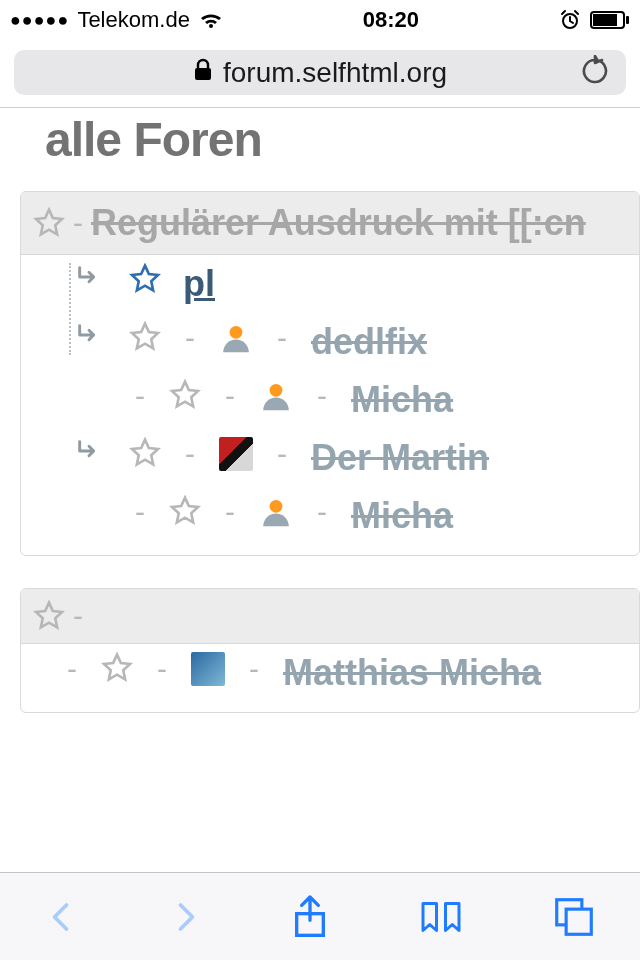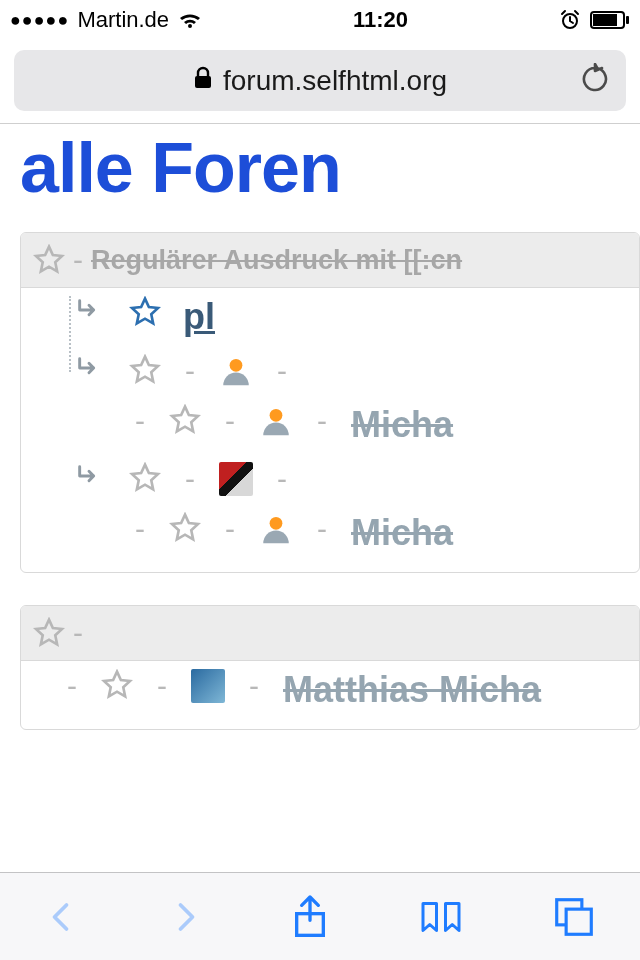--- a/index.html
+++ b/index.html
@@ -6,31 +6,31 @@
   html, body { width: 640px; height: 960px; font-family: -apple-system, "Helvetica Neue", Arial, sans-serif; background: #fff; overflow: hidden; }
 
   
   .statusbar { height: 40px; display: flex; align-items: center; justify-content: space-between; padding: 0 10px; font-size: 22px; color: #000; }
   .sb-left, .sb-right { display: flex; align-items: center; gap: 8px; }
   .dots { letter-spacing: 1px; font-size: 18px; }
   .wifi svg, .alarm svg, .battery svg { display: block; }
 
   
   .urlbar-wrap { padding: 10px 14px 12px; border-bottom: 1px solid #cfcfcf; }
-  .urlbar { height: 61px; background: #e7e7e9; border-radius: 10px; display: flex; align-items: center; justify-content: center; position: relative; }
+  .urlbar { height: 45px; background: #e7e7e9; border-radius: 10px; display: flex; align-items: center; justify-content: center; position: relative; }
   .url-center { display: flex; align-items: center; gap: 10px; color: #1a1a1a; font-size: 28px; }
   .reload { position: absolute; right: 16px; top: 50%; transform: translateY(-50%); }
 
   
-  .page-title { font-family: "Arial Narrow", Arial, sans-serif; font-stretch: condensed; font-weight: 700; font-size: 70px; color: #1d4ed8; padding: 4px 20px 24px; letter-spacing: -1px; }
+  .page-title { font-family: "Arial Narrow", Arial, sans-serif; font-stretch: condensed; font-weight: 700; font-size: 48px; color: #737373; padding: 4px 20px 24px; letter-spacing: -1px; margin-left: 25px; }
 
   
   .threadbox { border: 1px solid #d9d9d9; border-radius: 6px; margin: 0 0 32px 20px; overflow: hidden; }
   .thread-head { background: #ececec; border-bottom: 1px solid #d9d9d9; padding: 10px 12px; display: flex; align-items: center; gap: 6px; white-space: nowrap; overflow: hidden; }
-  .thread-title { font-size: 27px; font-weight: 700; color: #a7a7a7; text-decoration: line-through; }
+  .thread-title { font-size: 36px; font-weight: 700; color: #a7a7a7; text-decoration: line-through; }
   .dash { color: #b8b8b8; font-size: 30px; padding: 0 2px; }
 
   .replies { padding: 0 0 10px 12px; position: relative; }
 
   .row { display: flex; gap: 22px; padding: 8px 0 8px 0; white-space: nowrap; }
   .author { font-size: 36px; font-weight: 700; text-decoration: line-through; color: #95a5b0; }
   .author.alive { text-decoration: underline; color: #3a5a78; }
 
   .star { flex: 0 0 auto; }
   .star svg { display: block; }
@@ -53,28 +53,28 @@
   .tb-disabled { opacity: 0.35; }
 
   .person-svg { width: 34px; height: 34px; }
 </style>
 </head>
 <body>
 
 <div class="statusbar">
   <div class="sb-left">
     <span class="dots">●●●●●</span>
-    <span>Martin.de</span>
+    <span>Telekom.de</span>
     <span class="wifi">
       <svg width="26" height="20" viewBox="0 0 26 20">
           <path d="M13 18a2 2 0 100-4 2 2 0 000 4zm-6-6a10 10 0 0112 0l-2 2a7 7 0 00-8 0zM3 8a16 16 0 0120 0l-2 2a13 13 0 00-16 0z" fill="#000"></path>
         </svg>
     </span>
   </div>
-  <div style="font-weight:600">11:20</div>
+  <div style="font-weight:600">08:20</div>
   <div class="sb-right">
     <span class="alarm">
       <svg width="24" height="24" viewBox="0 0 24 24">
           <circle cx="12" cy="13" r="7" fill="none" stroke="#000" stroke-width="2"></circle>
           <path d="M12 9v4l3 2M4 6l3-3M20 6l-3-3" stroke="#000" stroke-width="2" fill="none" stroke-linecap="round"></path>
         </svg>
     </span>
     <span class="battery">
       <svg width="40" height="18" viewBox="0 0 40 18">
           <rect x="1" y="1" width="33" height="16" rx="3" fill="none" stroke="#000" stroke-width="2"></rect>
@@ -146,20 +146,21 @@
           </svg>
       </span>
       <span class="dash">-</span>
       <span class="avatar">
         <svg class="person-svg" viewBox="0 0 24 24">
             <circle cx="12" cy="8" r="4.5" fill="#ff9a1f"></circle>
             <path d="M3 22a9 9 0 0118 0z" fill="#9aa8b3"></path>
           </svg>
       </span>
       <span class="dash">-</span>
+      <span class="author">dedlfix</span>
     </div>
 
     <div class="row indent-2">
       <span class="dash">-</span>
       <span class="star">
         <svg width="32" height="32" viewBox="0 0 24 24">
             <path d="M12 2l2.9 6.3 6.9.7-5.1 4.7 1.4 6.8L12 17l-6.1 3.5 1.4-6.8L2.2 9l6.9-.7z" fill="none" stroke="#b7b7b7" stroke-width="2"></path>
           </svg>
       </span>
       <span class="dash">-</span>
@@ -180,20 +181,21 @@
           </svg>
       </span>
       <span class="star">
         <svg width="32" height="32" viewBox="0 0 24 24">
             <path d="M12 2l2.9 6.3 6.9.7-5.1 4.7 1.4 6.8L12 17l-6.1 3.5 1.4-6.8L2.2 9l6.9-.7z" fill="none" stroke="#b7b7b7" stroke-width="2"></path>
           </svg>
       </span>
       <span class="dash">-</span>
       <span class="avatar parrot"></span>
       <span class="dash">-</span>
+      <span class="author">Der Martin</span>
     </div>
 
     <div class="row indent-2">
       <span class="dash">-</span>
       <span class="star">
         <svg width="32" height="32" viewBox="0 0 24 24">
             <path d="M12 2l2.9 6.3 6.9.7-5.1 4.7 1.4 6.8L12 17l-6.1 3.5 1.4-6.8L2.2 9l6.9-.7z" fill="none" stroke="#b7b7b7" stroke-width="2"></path>
           </svg>
       </span>
       <span class="dash">-</span>

